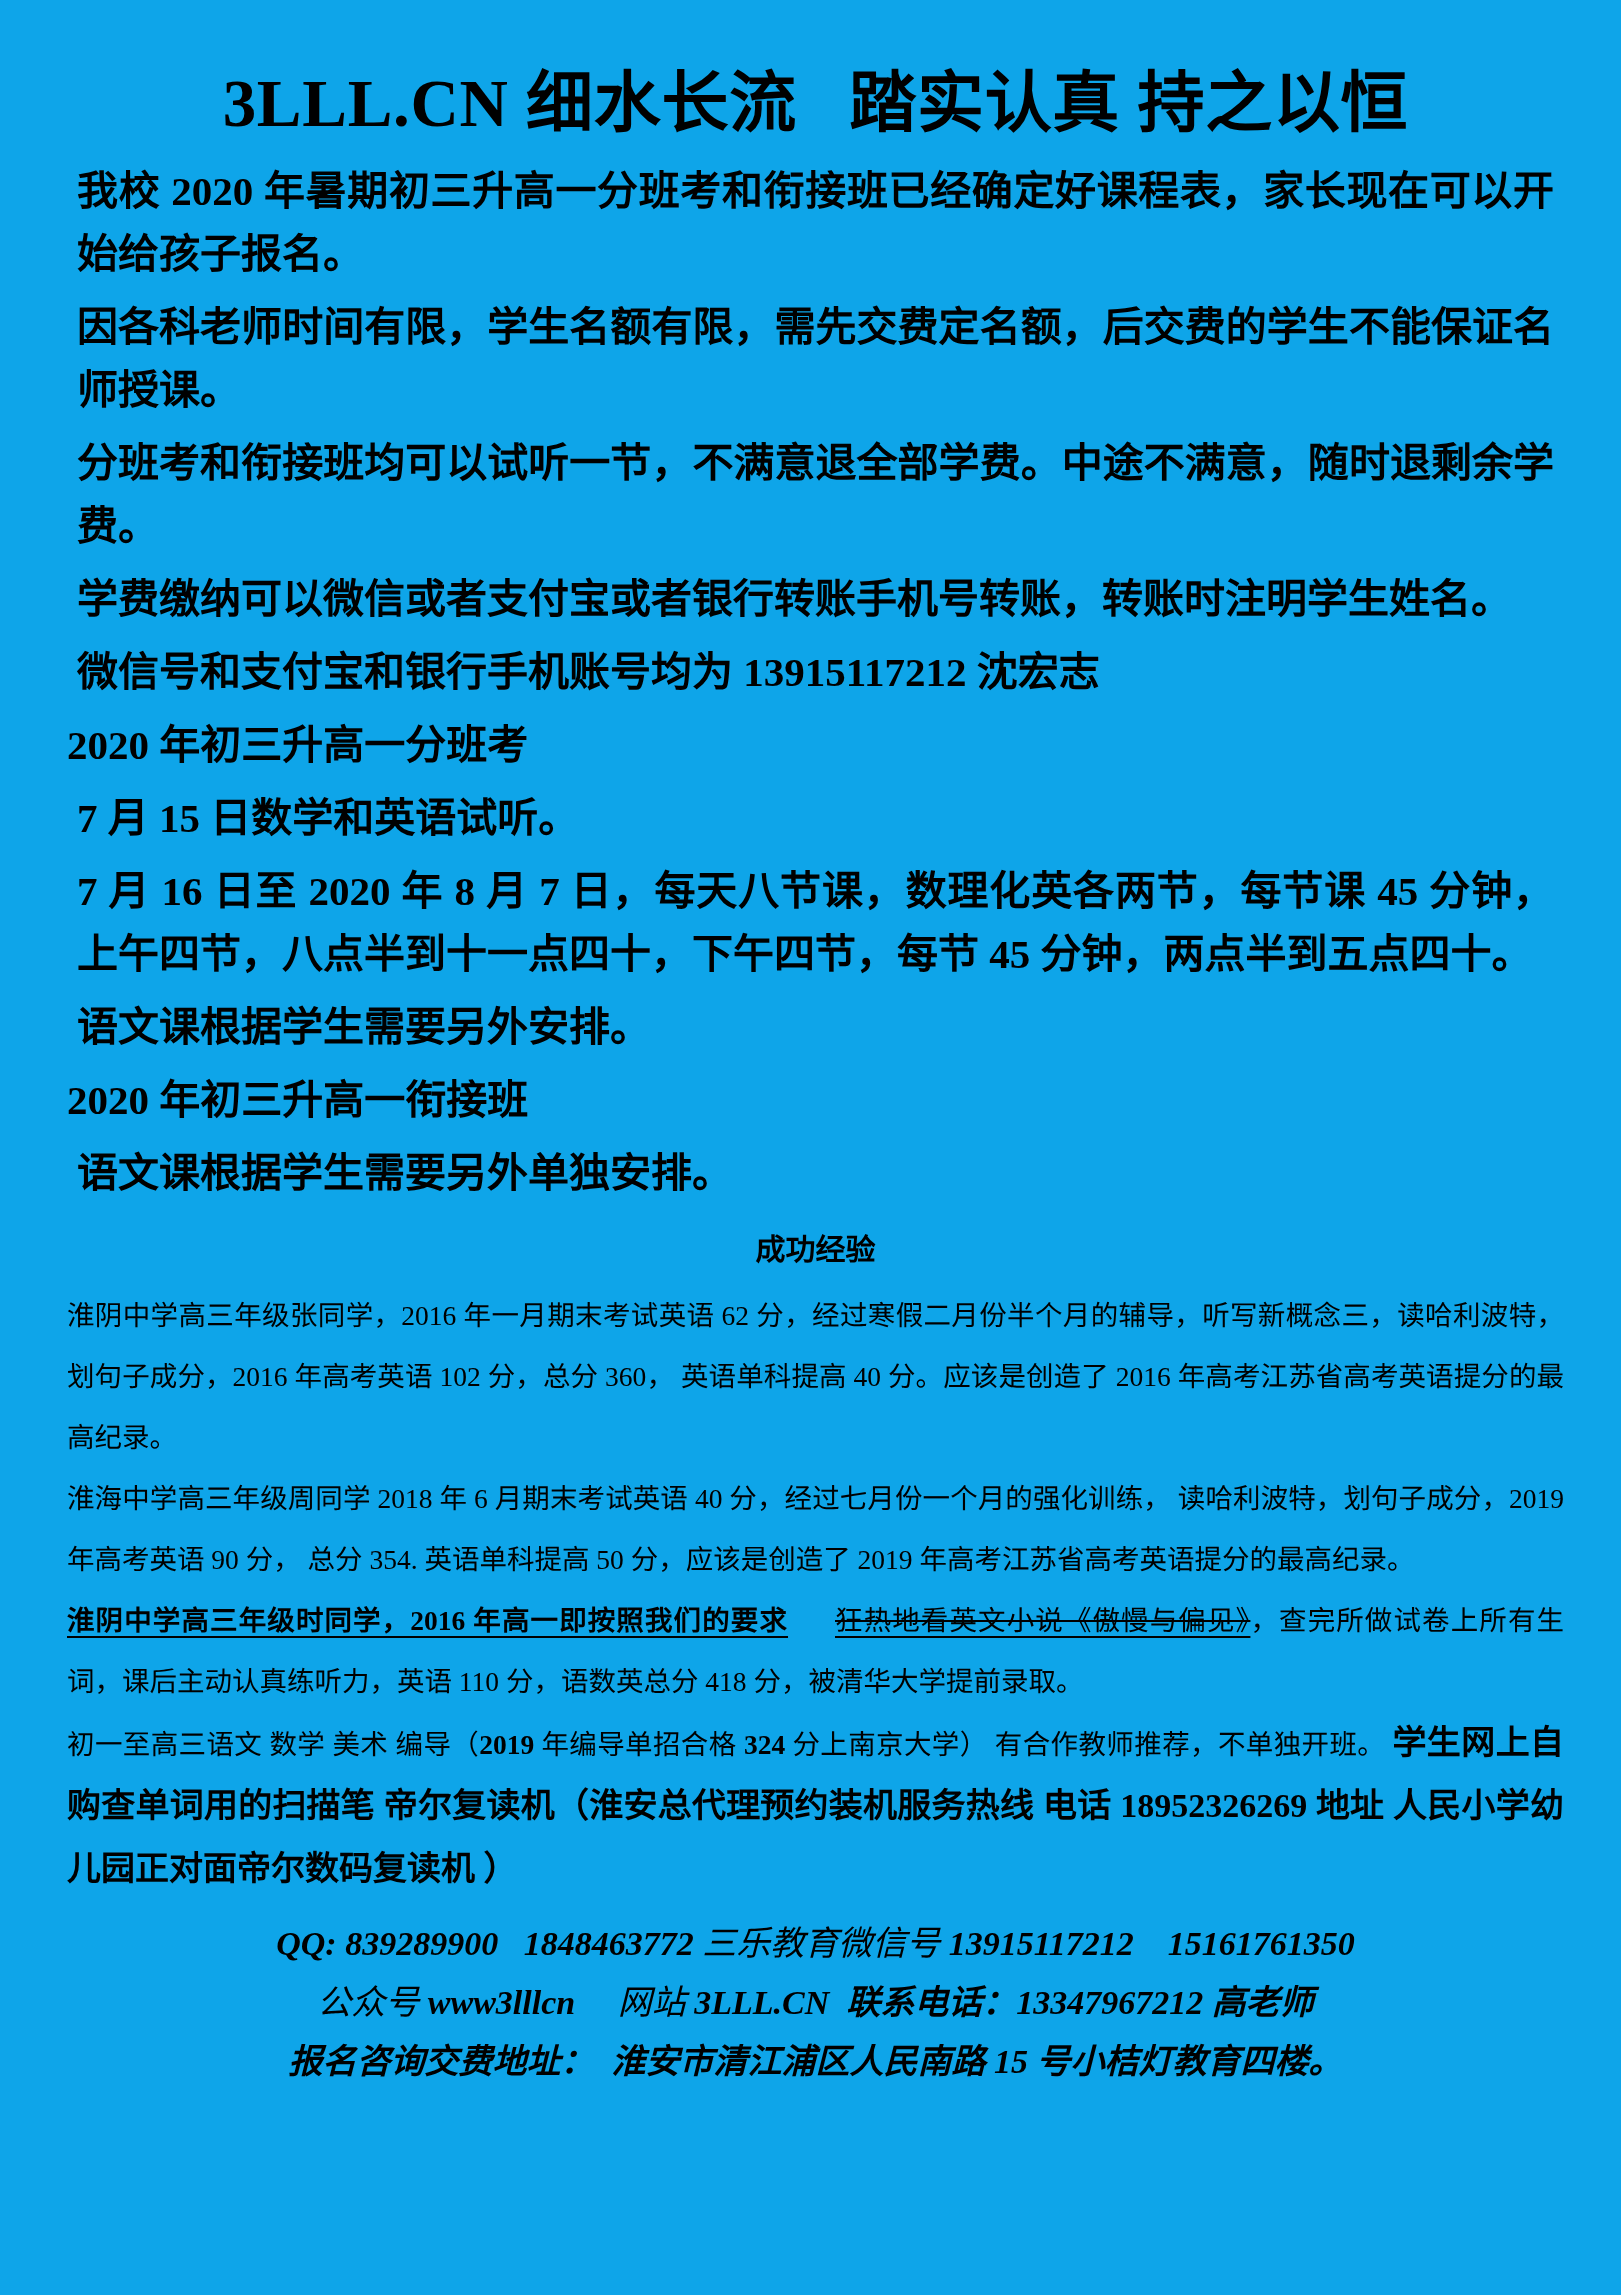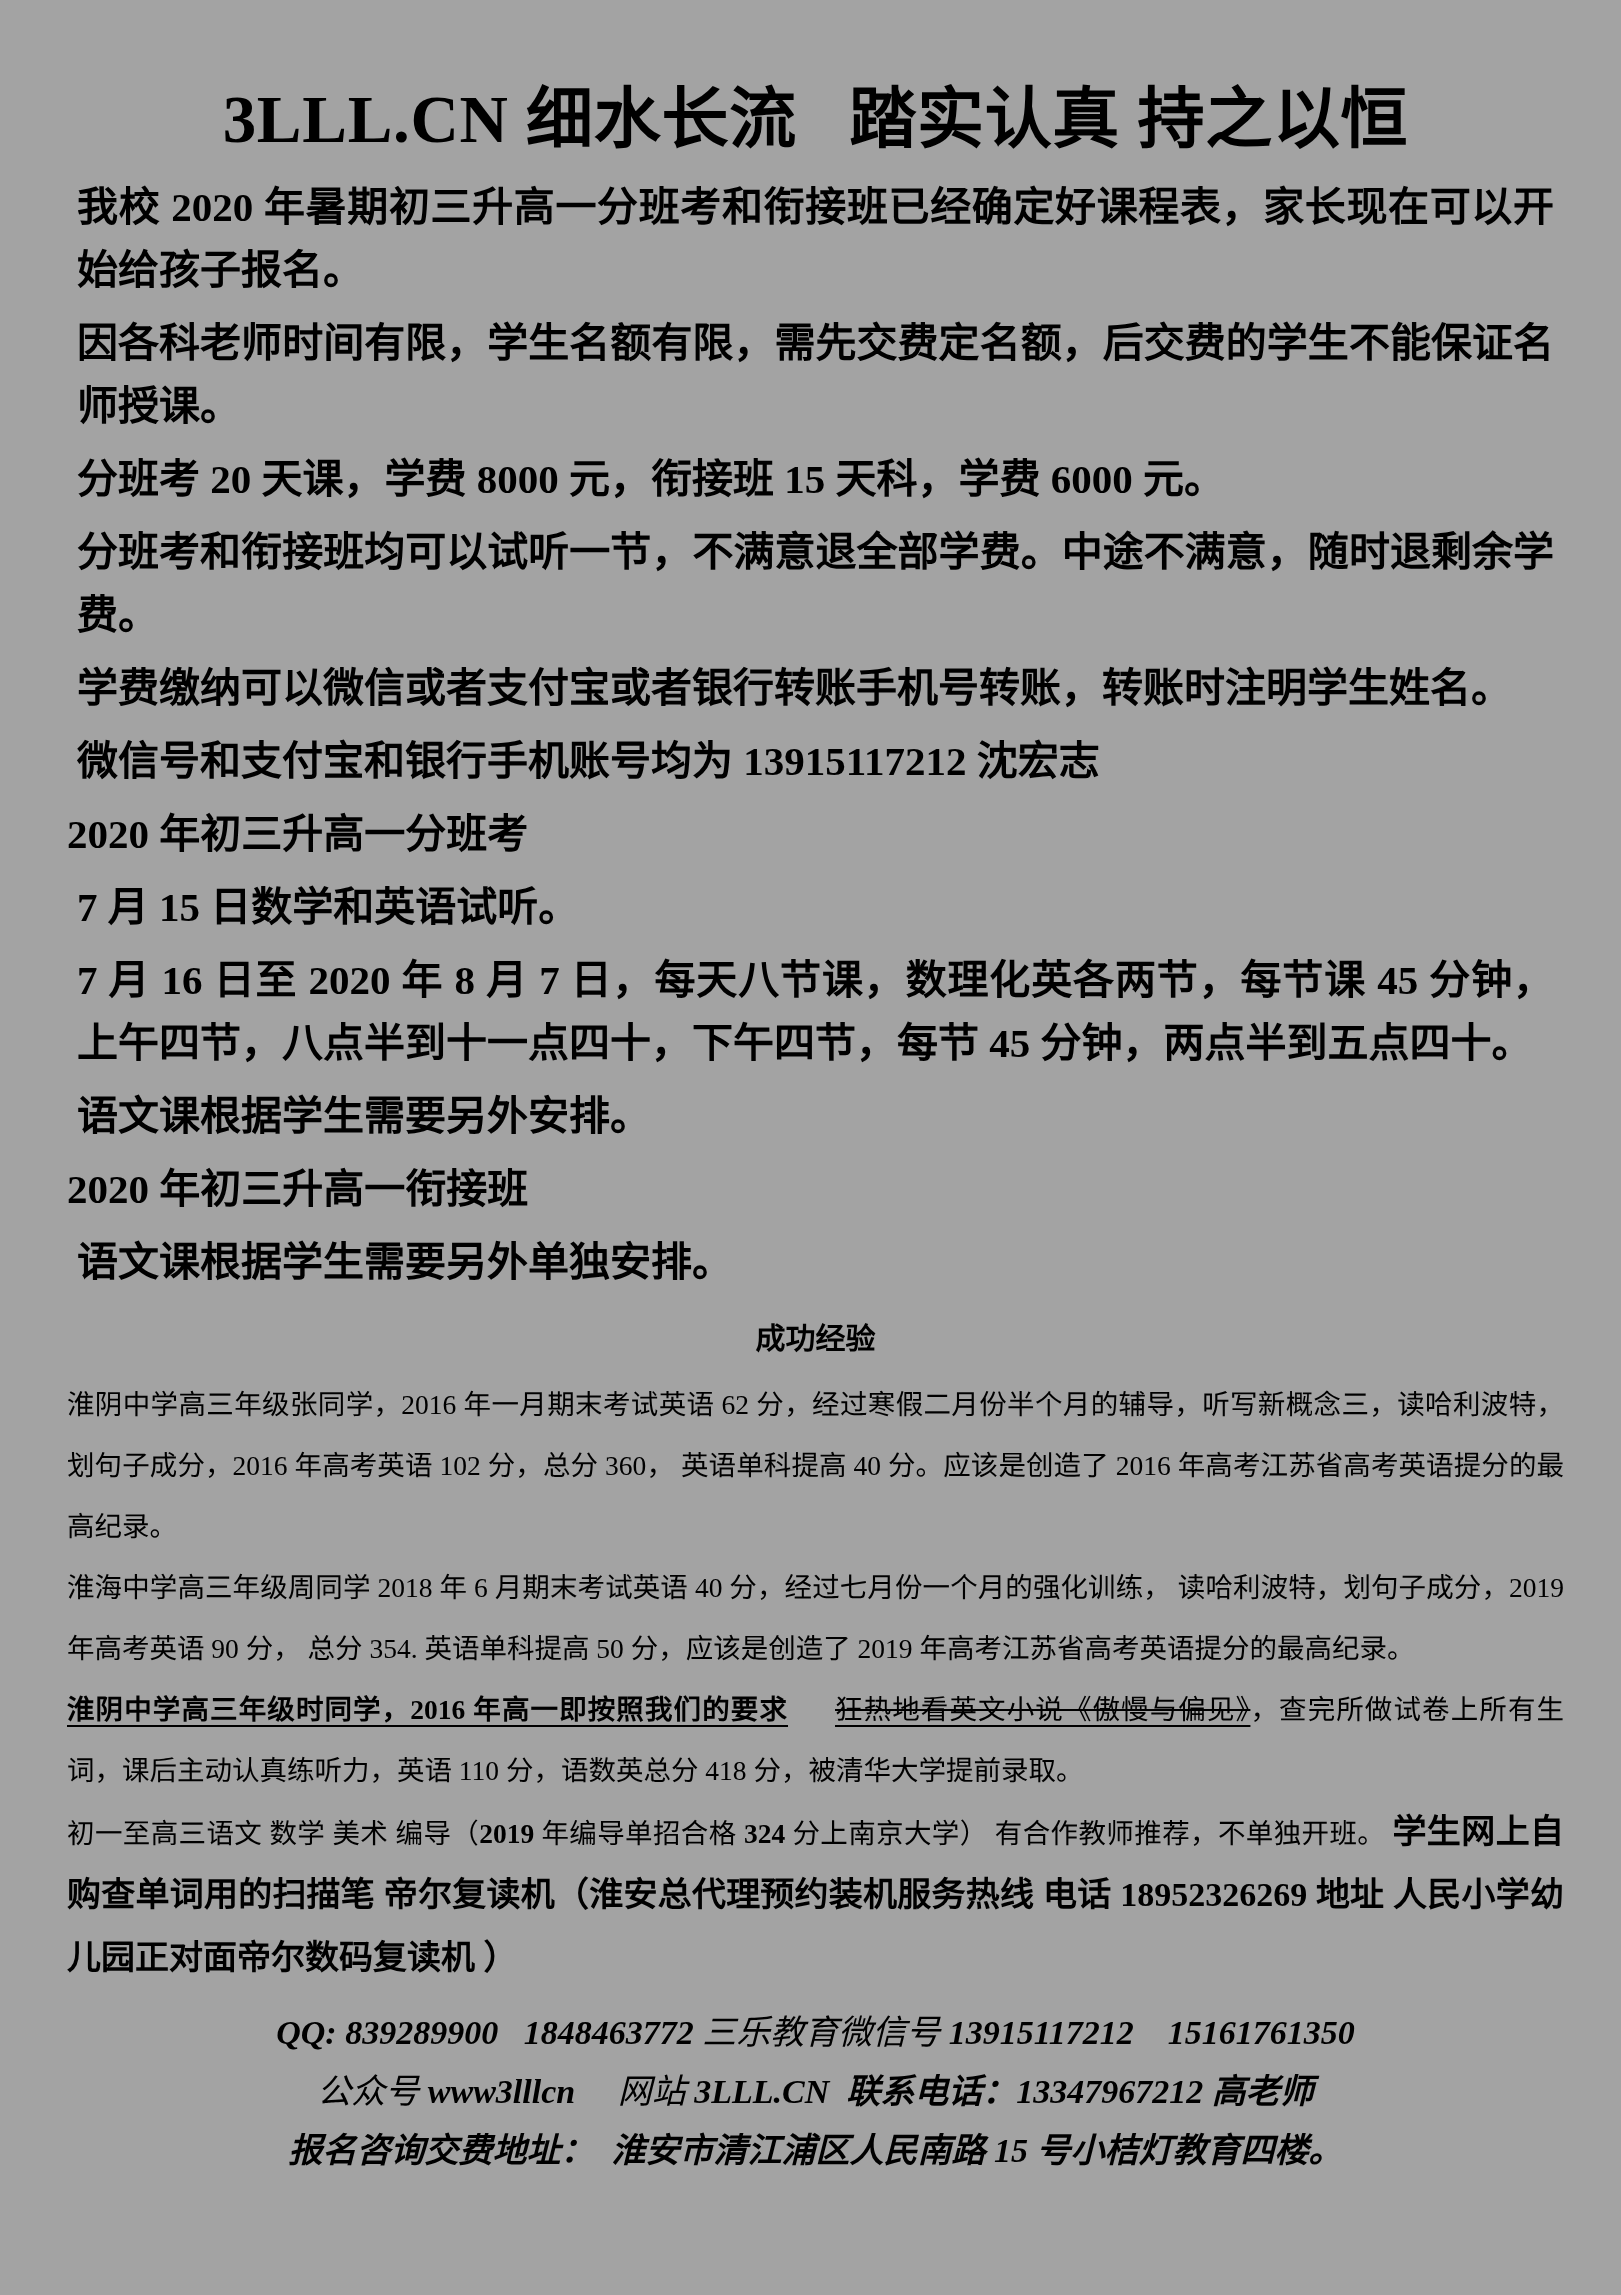--- a/index.html
+++ b/index.html
@@ -6,22 +6,22 @@
   html, body {
     margin: 0;
     padding: 0;
     background: #ffffff;
   }
   .page {
     position: relative;
     width: 1621px;
     height: 2295px;
     box-sizing: border-box;
-    padding: 72px 57px 0 67px;
-    background: #a3a3a3;
+    padding: 56px 57px 0 67px;
+    background: #0ea5e9;
     color: #000000;
     font-family: "Liberation Serif", "DejaVu Serif", serif;
     overflow: hidden;
   }
   .title {
     margin: 0 0 8.7px 0;
     font-size: 67px;
     line-height: 94px;
     font-weight: 700;
     text-align: center;
@@ -91,21 +91,20 @@
 </style>
 </head>
 <body>
 
 <div class="page">
 
   <h1 class="title">3LLL.CN 细水长流   踏实认真 持之以恒</h1>
 
   <p class="body-p">我校 2020 年暑期初三升高一分班考和衔接班已经确定好课程表，家长现在可以开始给孩子报名。</p>
   <p class="body-p">因各科老师时间有限，学生名额有限，需先交费定名额，后交费的学生不能保证名师授课。</p>
-  <p class="body-p">分班考 20 天课，学费 8000 元，衔接班 15 天科，学费 6000 元。</p>
   <p class="body-p">分班考和衔接班均可以试听一节，不满意退全部学费。中途不满意，随时退剩余学费。</p>
   <p class="body-p">学费缴纳可以微信或者支付宝或者银行转账手机号转账，转账时注明学生姓名。</p>
   <p class="body-p">微信号和支付宝和银行手机账号均为 13915117212 沈宏志</p>
 
   <h2 class="sec-h">2020 年初三升高一分班考</h2>
   <p class="body-p">7 月 15 日数学和英语试听。</p>
   <p class="body-p">7 月 16 日至 2020 年 8 月 7 日，每天八节课，数理化英各两节，每节课 45 分钟，上午四节，八点半到十一点四十，下午四节，每节 45 分钟，两点半到五点四十。</p>
   <p class="body-p">语文课根据学生需要另外安排。</p>
 
   <h2 class="sec-h">2020 年初三升高一衔接班</h2>

